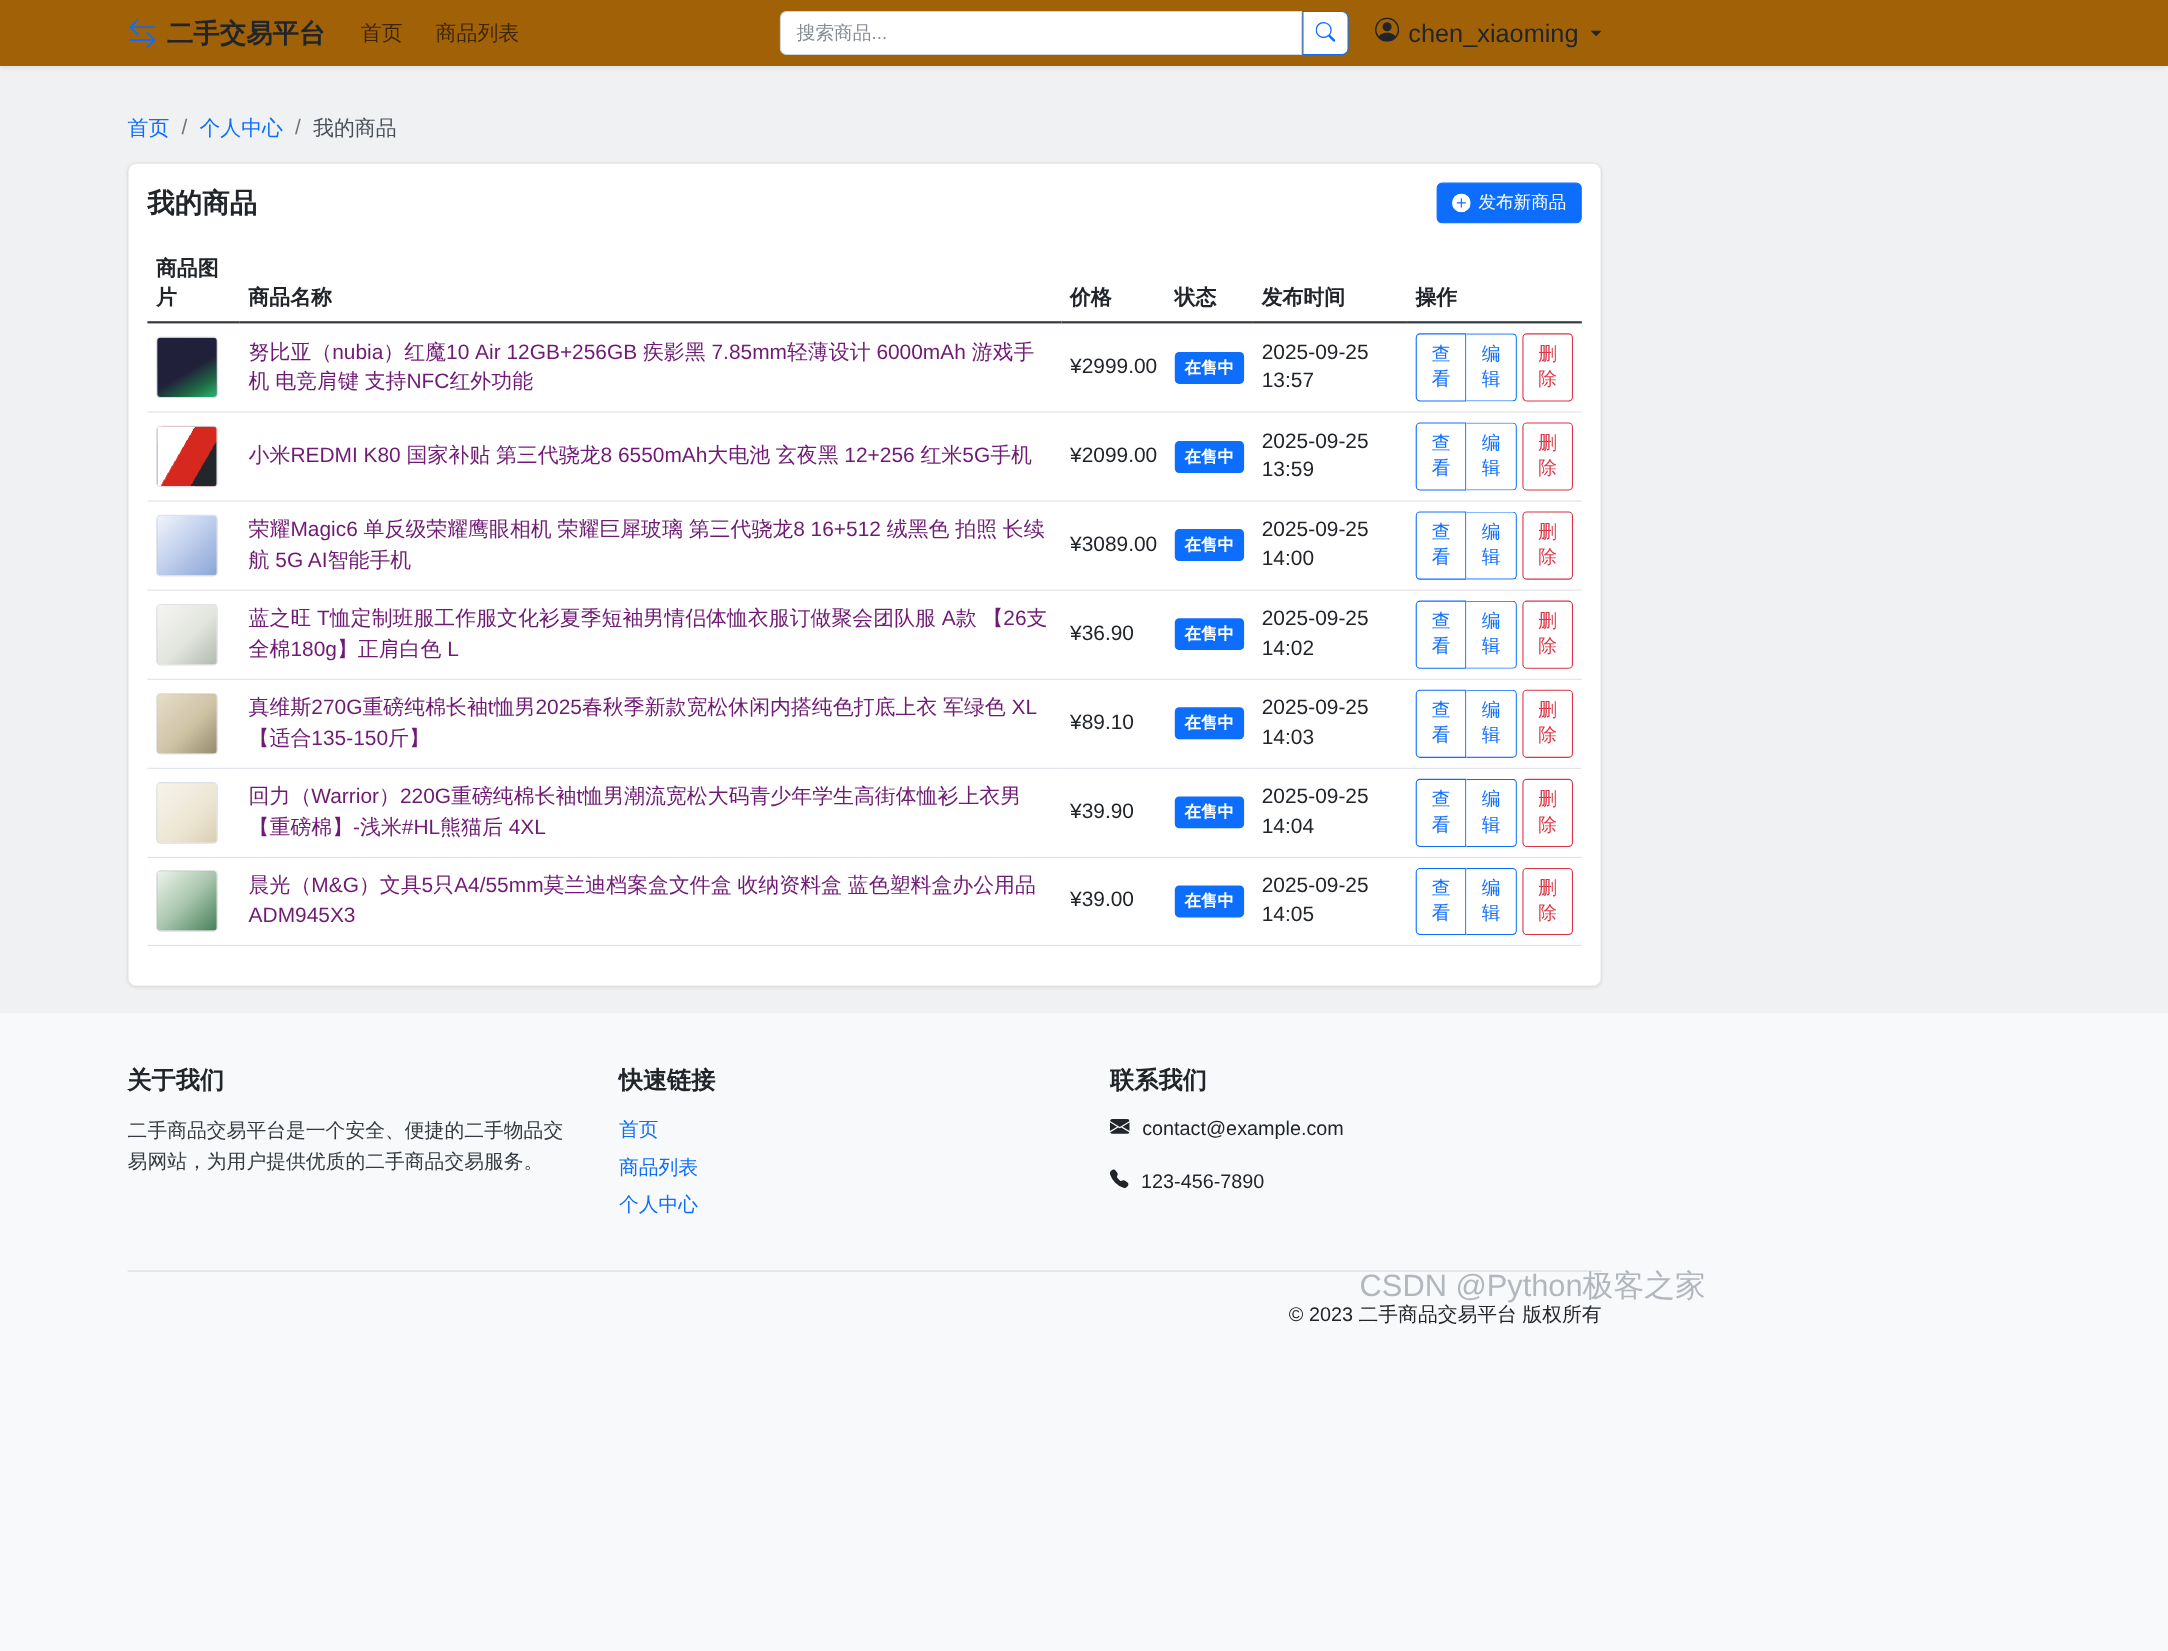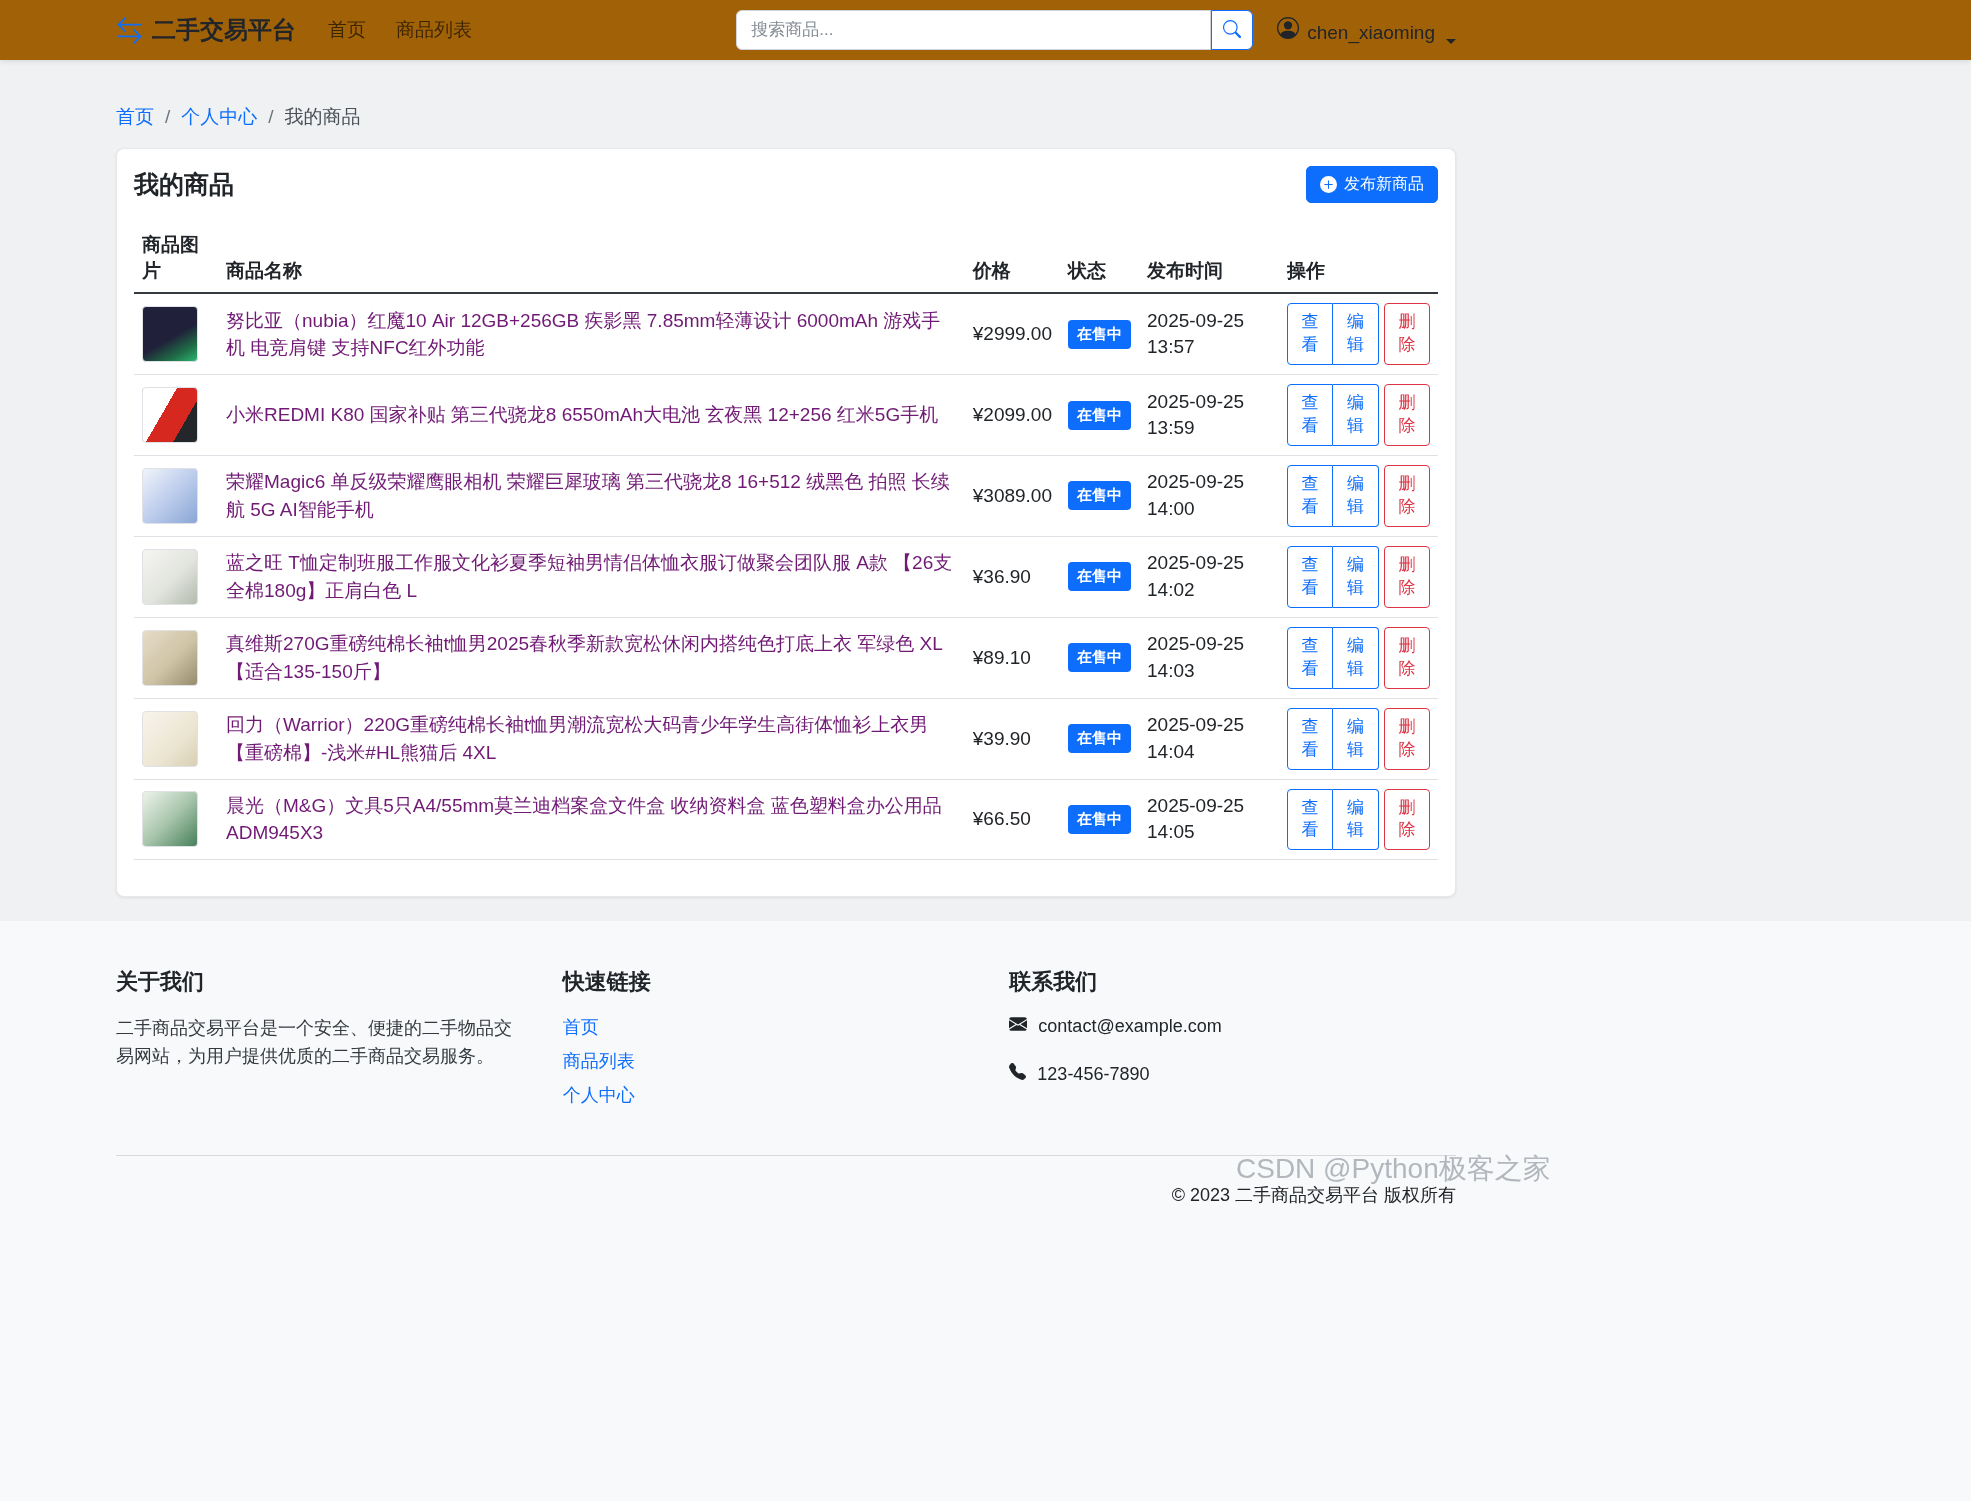--- a/index.html
+++ b/index.html
@@ -18,21 +18,21 @@
   .navbar { background: #a16207; height: 60px; box-shadow: 0 2px 5px rgba(0,0,0,.09); position: relative; z-index: 5; }
   .nav-inner { display: flex; align-items: center; height: 60px; }
   .brand { display: flex; align-items: center; gap: 9px; font-size: 24px; font-weight: 700; color: #212529; text-decoration: none; cursor: pointer; }
   .brand-icon svg { display: block; }
   .nav-links { display: flex; gap: 30px; margin-left: 32px; }
   .nav-links a { font-size: 19px; color: rgba(0,0,0,.62); text-decoration: none; cursor: pointer; }
   .search { display: flex; margin-left: auto; }
   .search input { width: 475px; height: 40px; border: 1px solid #ced4da; border-radius: 6px 0 0 6px; padding: 0 14px; font-size: 17px; outline: none; font-family: inherit; color: #212529; background: #fff; }
   .search input::placeholder { color: #848c94; }
   .search-btn { width: 42px; height: 40px; border: 1px solid #0d6efd; background: #fff; border-radius: 0 6px 6px 0; display: flex; align-items: center; justify-content: center; cursor: pointer; }
-  .user { display: flex; align-items: flex-end; gap: 8px; margin-left: 24px; font-size: 19px; color: #212529; cursor: pointer; }
+  .user { display: flex; align-items: center; gap: 8px; margin-left: 24px; font-size: 23px; color: #212529; cursor: pointer; }
   .caret { width: 0; height: 0; border-left: 5px solid transparent; border-right: 5px solid transparent; border-top: 5px solid #212529; margin-left: 3px; }
 
   
   .breadcrumb { display: flex; gap: 11px; align-items: center; margin-top: 44px; font-size: 19px; }
   .breadcrumb a { color: #0d6efd; text-decoration: none; cursor: pointer; }
   .breadcrumb .sep { color: #6c757d; }
   .breadcrumb .active { color: #495057; }
 
   
   .card { background: #fff; border: 1px solid rgba(0,0,0,.09); border-radius: 8px; box-shadow: 0 1px 3px rgba(0,0,0,.08); margin-top: 18px; padding: 17px 17px 36px; }
@@ -257,21 +257,21 @@
             <button class="btn btn-edit">编辑</button>
             <button class="btn btn-del">删除</button>
           </div></td>
         </tr>
 
         <tr>
           <td>
               <div class="thumb" style="background:linear-gradient(135deg,#edf3ea 0%,#a9c6ad 50%,#47805a 100%)"></div>
             </td>
           <td class="td-name"><a class="product-link">晨光（M&amp;G）文具5只A4/55mm莫兰迪档案盒文件盒 收纳资料盒 蓝色塑料盒办公用品 ADM945X3</a></td>
-          <td class="price">¥66.50</td>
+          <td class="price">¥39.00</td>
           <td><span class="badge">在售中</span></td>
           <td class="date-cell">
               <div>2025-09-25</div>
               <div>14:05</div>
             </td>
           <td><div class="actions">
             <button class="btn btn-view">查看</button>
             <button class="btn btn-edit">编辑</button>
             <button class="btn btn-del">删除</button>
           </div></td>

